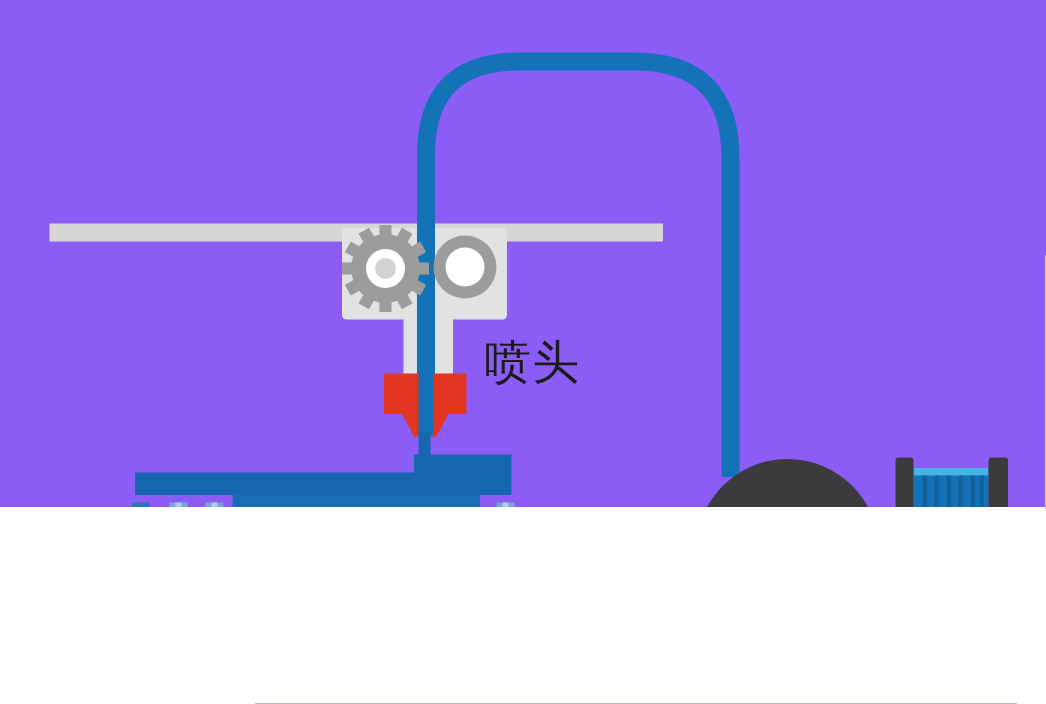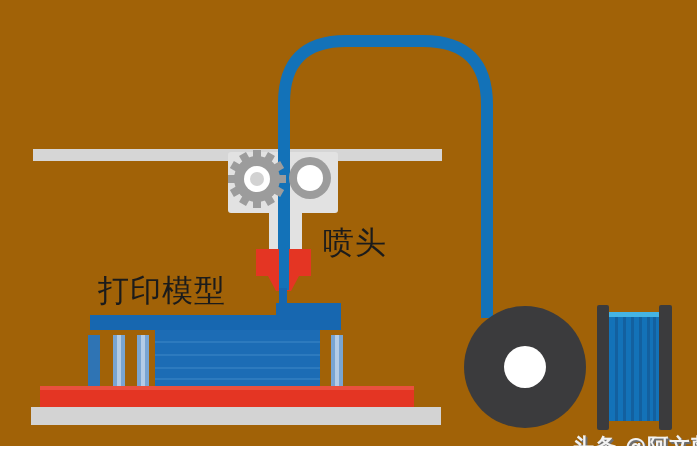--- a/index.html
+++ b/index.html
@@ -1,17 +1,17 @@
 <!DOCTYPE html>
 <html style="--filament-blue: #1372b8; --model-blue: #1767b0; --body-blue: #1c6cb5; --support-blue: #79a5d2; --support-dark-blue: #2f74b4; --support-stripe: #b3cce6; --layer-line: #3c86c6; --platform-red: #e43523; --platform-highlight: #ee6250; --frame-gray: #d6d6d6; --housing-gray: #e2e2e2; --gear-gray: #9c9c9c; --gear-hub: #d2d2d2; --base-gray: #d3d3d3; --spool-dark: #3b3b3d; --winding-highlight: #45b4e4; --winding-stripe: #135c99; --label-color: #1b1b1b;"><head>
 <meta charset="utf-8">
 <style>
   html,body{margin:0;padding:0;background:#ffffff;}
   body{font-family:"DejaVu Sans","Liberation Sans",sans-serif;}
-  .stage{position:relative;width:697px;height:446px;background:#a16207;overflow:hidden;}
+  .stage{position:relative;width:697px;height:338px;background:#8b5cf6;overflow:hidden;}
   .svgfull{position:absolute;left:0;top:0;}
   .label{
     position:absolute;
     color:var(--label-color);
     font-size:31px;
     font-weight:500;
     line-height:1.1;
     white-space:nowrap;
     letter-spacing:1px;
   }
@@ -109,15 +109,14 @@
         <rect x="639" y="317" width="3" height="104"></rect>
         <rect x="647" y="317" width="3" height="104"></rect>
         <rect x="653" y="317" width="3" height="104"></rect>
       </g>
       <rect x="597" y="305" width="12" height="125" rx="2" style="fill:var(--spool-dark)"></rect>
       <rect x="659" y="305" width="13" height="125" rx="2" style="fill:var(--spool-dark)"></rect>
     </g>
   </svg>
 
   <div class="label" style="left:323px;top:225px">喷头</div>
-  <div class="label" style="left:98px;top:273px">打印模型</div>
   <div class="watermark" style="left:573px;top:432px">头条 @阿文菌</div>
 </div>
 
 </body></html>

